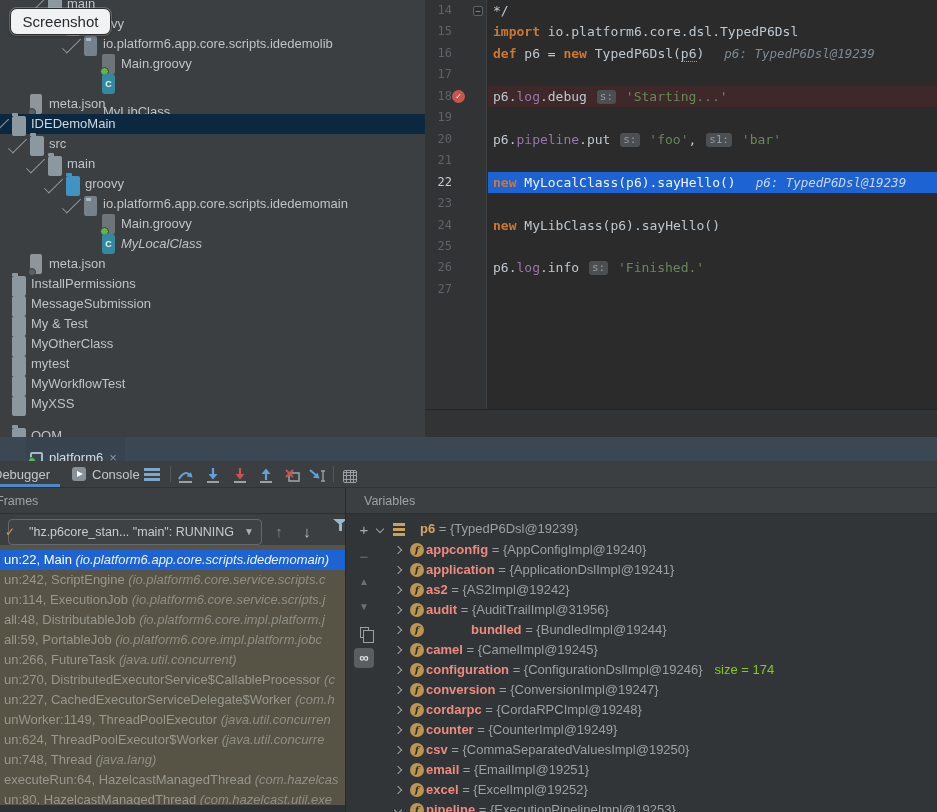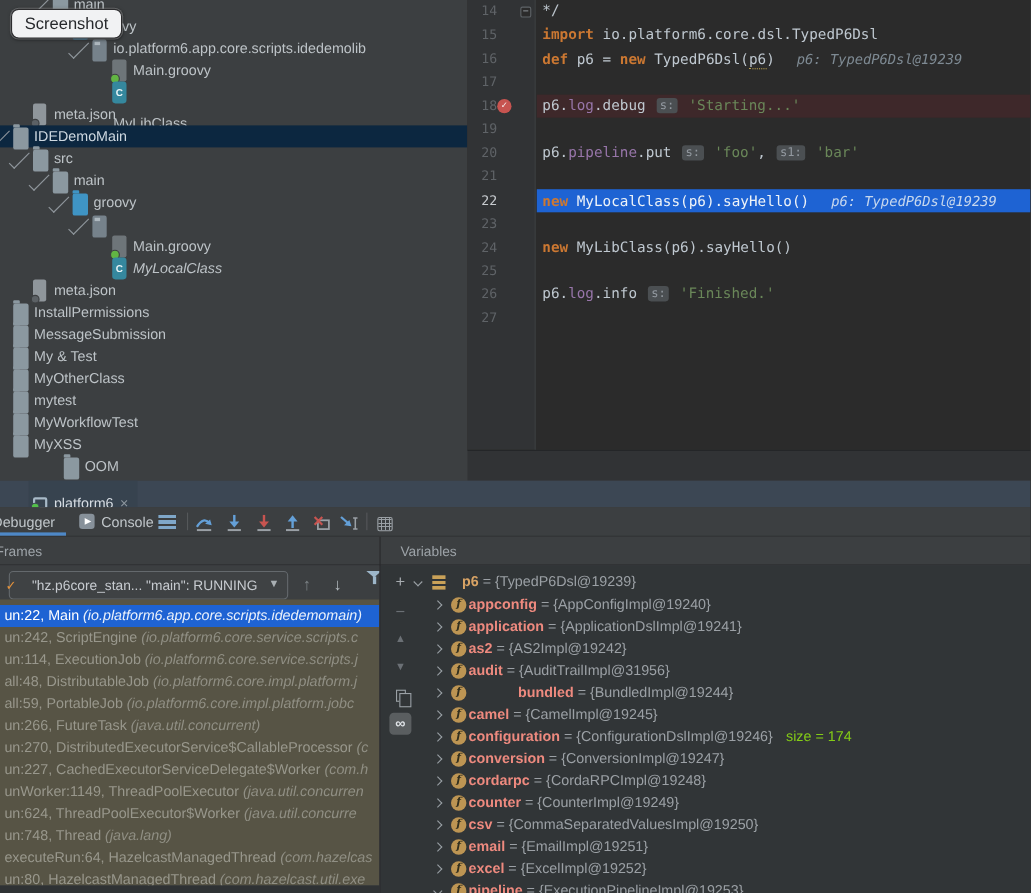--- a/index.html
+++ b/index.html
@@ -184,20 +184,21 @@
           <span style="left: 67px;">main</span>
         </div>
         <div class="trow" style="top: 174px;">
           <span class="chev" style="left: 50px;"></span>
           <span class="ticon i-folder-src" style="left: 66px;"></span>
           <span style="left: 85px;">groovy</span>
         </div>
         <div class="trow" style="top: 194px;">
           <span class="chev" style="left: 68px;"></span>
           <span class="ticon i-package" style="left: 84px;"></span>
+          <span style="left: 103px;">io.platform6.app.core.scripts.idedemomain</span>
         </div>
         <div class="trow" style="top: 214px;">
           <span class="ticon i-groovy" style="left: 102px;"></span>
           <span style="left: 121px;">Main.groovy</span>
         </div>
         <div class="trow" style="top: 234px;">
           <span class="ticon i-class" style="left: 102px;"></span>
           <span style="left: 121px; font-style: italic;">MyLocalClass</span>
         </div>
         <div class="trow" style="top: 254px;">
@@ -225,21 +226,21 @@
           <span style="left: 31px;">mytest</span>
         </div>
         <div class="trow" style="top: 374px;">
           <span class="ticon i-folder" style="left: 12px;"></span>
           <span style="left: 31px;">MyWorkflowTest</span>
         </div>
         <div class="trow" style="top: 394px;">
           <span class="ticon i-folder" style="left: 12px;"></span>
           <span style="left: 31px;">MyXSS</span>
         </div>
-        <div class="trow" style="top: 414px; margin-left: 46px;">
+        <div class="trow" style="top: 426px;">
           <span class="ticon i-folder" style="left: 12px;"></span>
           <span style="left: 31px;">OOM</span>
         </div>
       </div>
   </div>
 
   <div id="shot-btn">Screenshot</div>
 
   <div id="editor">
     <div id="gutter-bg"></div>

